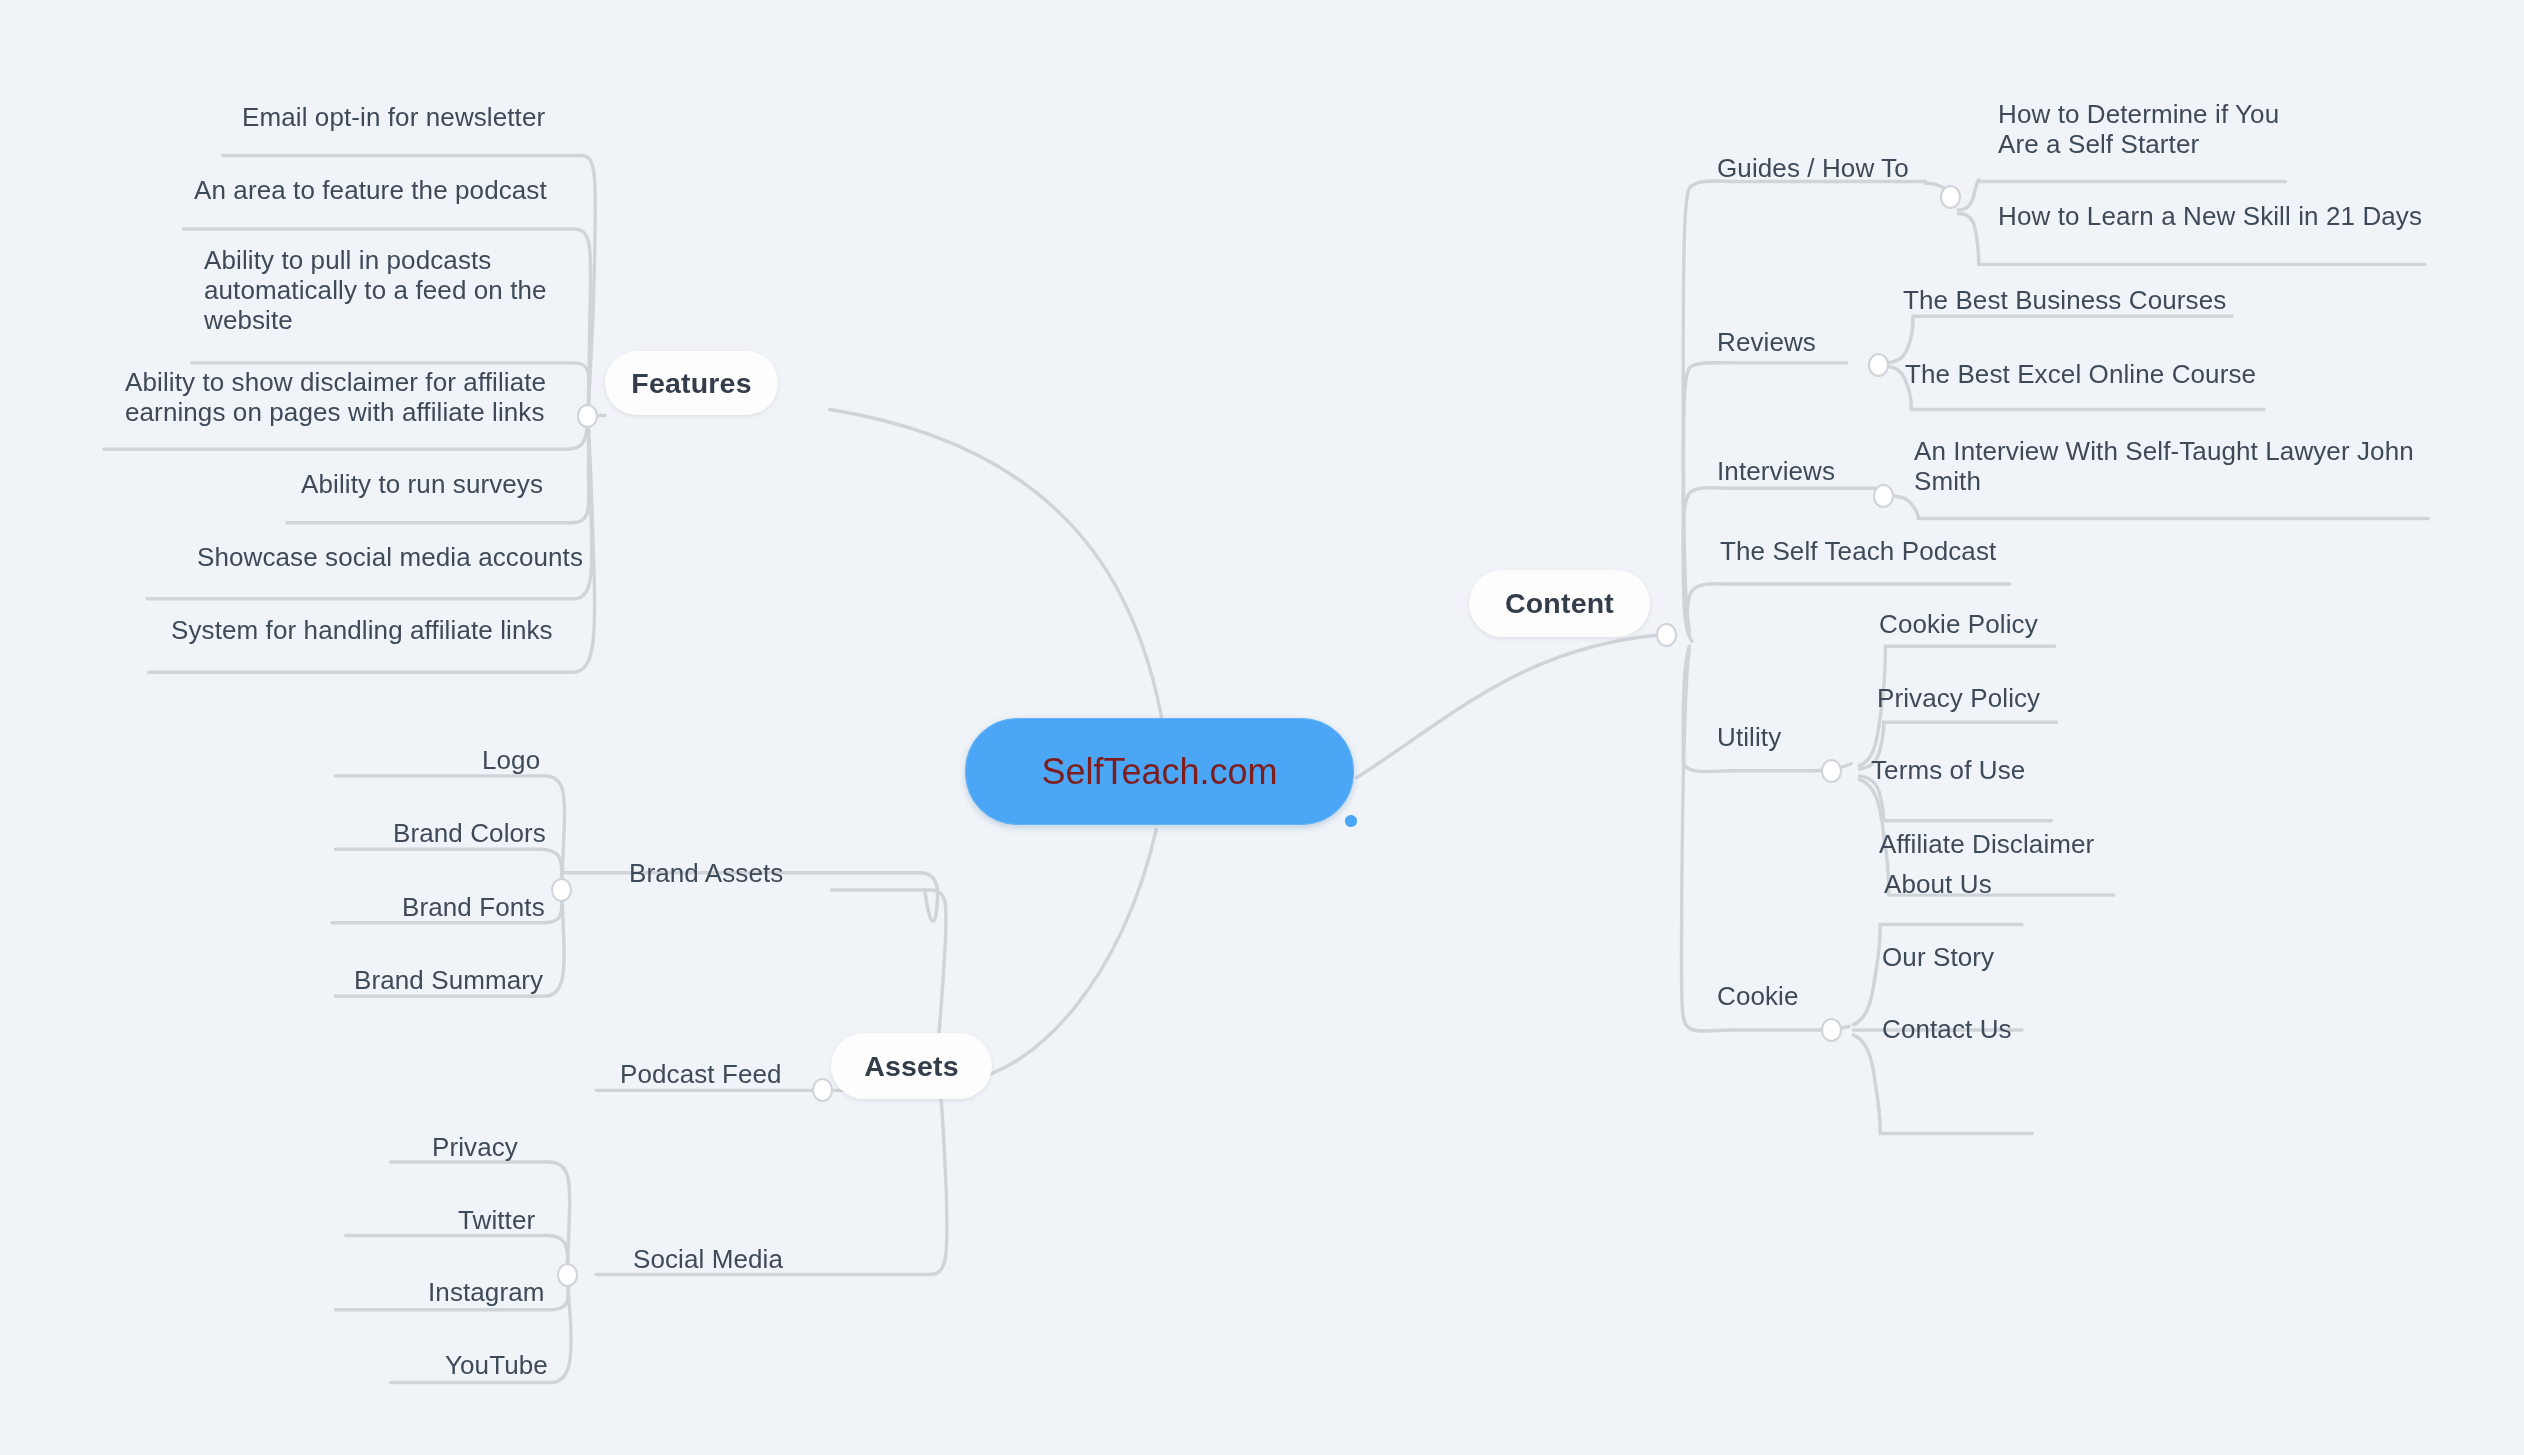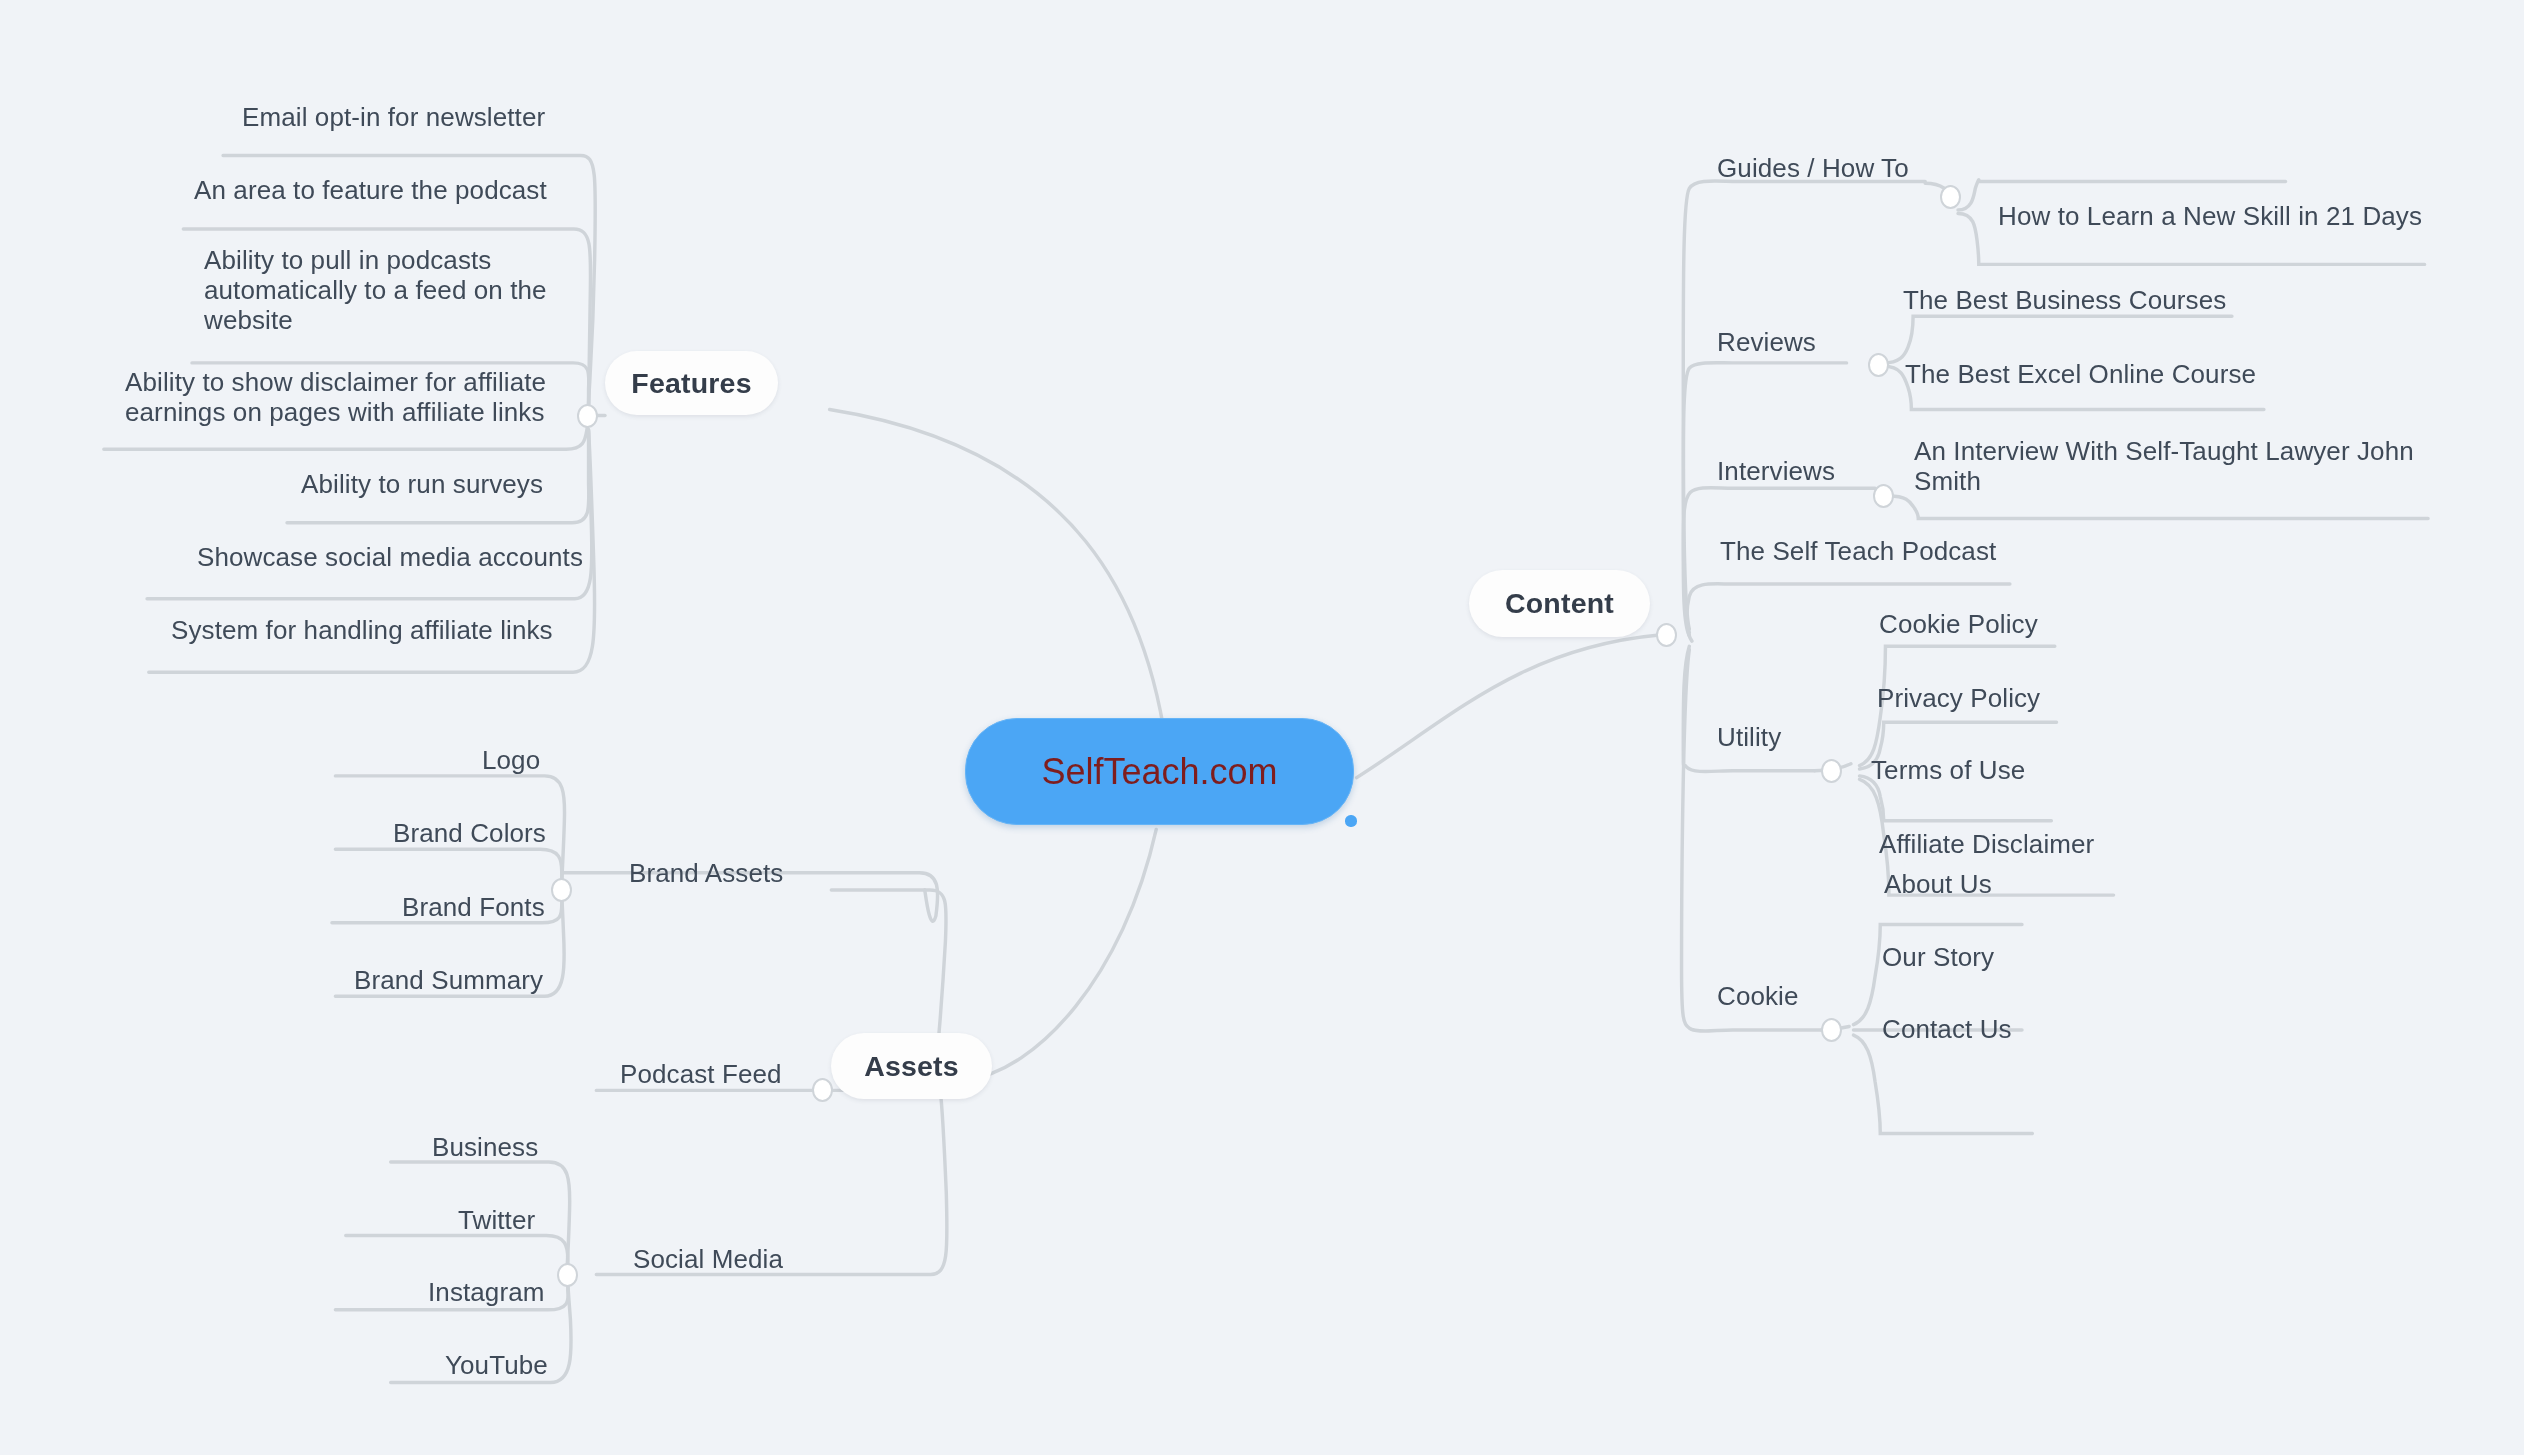--- a/index.html
+++ b/index.html
@@ -180,32 +180,34 @@
   <div class="knob" style="left:551px;top:878px;"></div>
   <div class="lbl" style="left:482px;top:745px;width:173px;">Logo</div>
   <div class="lbl" style="left:393px;top:818px;width:242px;">Brand Colors</div>
   <div class="lbl" style="left:402px;top:892px;width:242px;">Brand Fonts</div>
   <div class="lbl" style="left:354px;top:965px;width:259px;">Brand Summary</div>
 
   <div class="lbl" style="left:620px;top:1059px;width:259px;">Podcast Feed</div>
 
   <div class="lbl" style="left:633px;top:1244px;width:259px;">Social Media</div>
   <div class="knob" style="left:557px;top:1263px;"></div>
-  <div class="lbl" style="left:432px;top:1132px;width:207px;">Business</div>
+  <div class="lbl" style="left:432px;top:1132px;width:207px;">Privacy</div>
   <div class="lbl" style="left:458px;top:1205px;width:173px;">Twitter</div>
   <div class="lbl" style="left:428px;top:1277px;width:207px;">Instagram</div>
   <div class="lbl" style="left:445px;top:1350px;width:190px;">YouTube</div>
 
   <div class="pill" style="left:1469px;top:570px;width:181px;height:67px;">
     <span>Content</span>
   </div>
   <div class="knob" style="left:1656px;top:623px;"></div>
 
   <div class="lbl" style="left:1717px;top:153px;width:259px;">Guides / How To</div>
   <div class="knob" style="left:1940px;top:185px;"></div>
+  <div class="lbl" style="left:1998px;top:99px;width:363px;">How to Determine if You
+Are a Self Starter</div>
   <div class="lbl" style="left:1998px;top:201px;width:467px;">How to Learn a New Skill in 21 Days</div>
 
   <div class="lbl" style="left:1717px;top:327px;width:207px;">Reviews</div>
   <div class="knob" style="left:1868px;top:353px;"></div>
   <div class="lbl" style="left:1903px;top:285px;width:363px;">The Best Business Courses</div>
   <div class="lbl" style="left:1905px;top:359px;width:363px;">The Best Excel Online Course</div>
 
   <div class="lbl" style="left:1717px;top:456px;width:225px;">Interviews</div>
   <div class="knob" style="left:1873px;top:484px;"></div>
   <div class="lbl" style="left:1914px;top:436px;width:536px;">An Interview With Self-Taught Lawyer John

